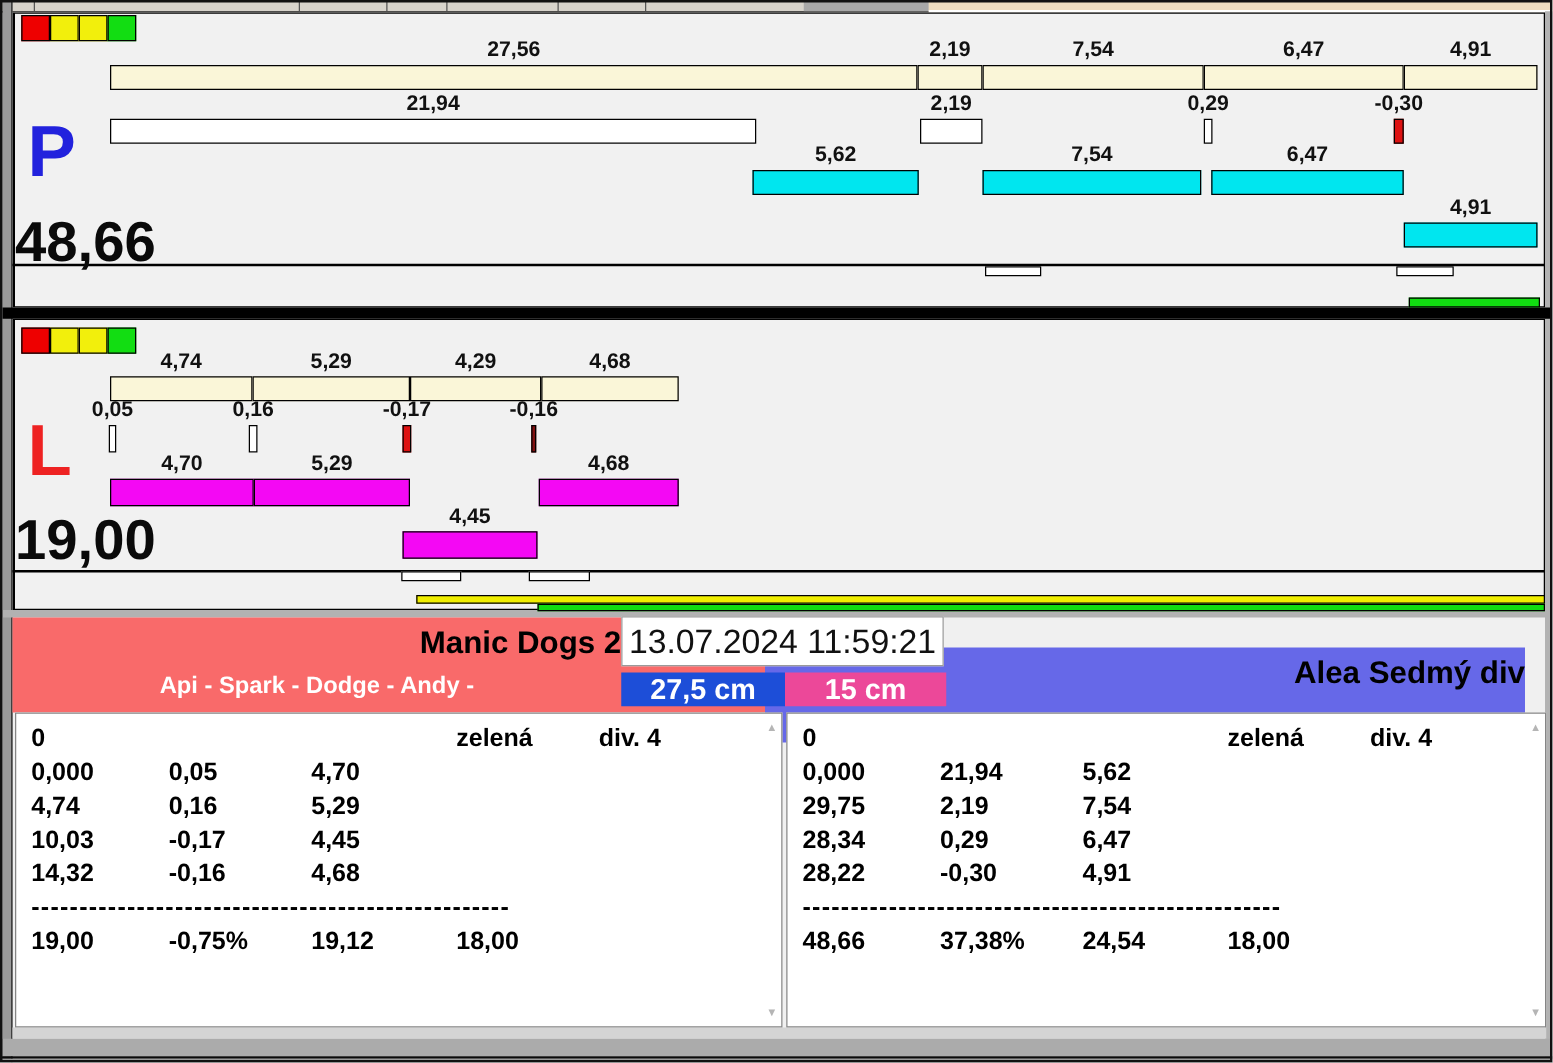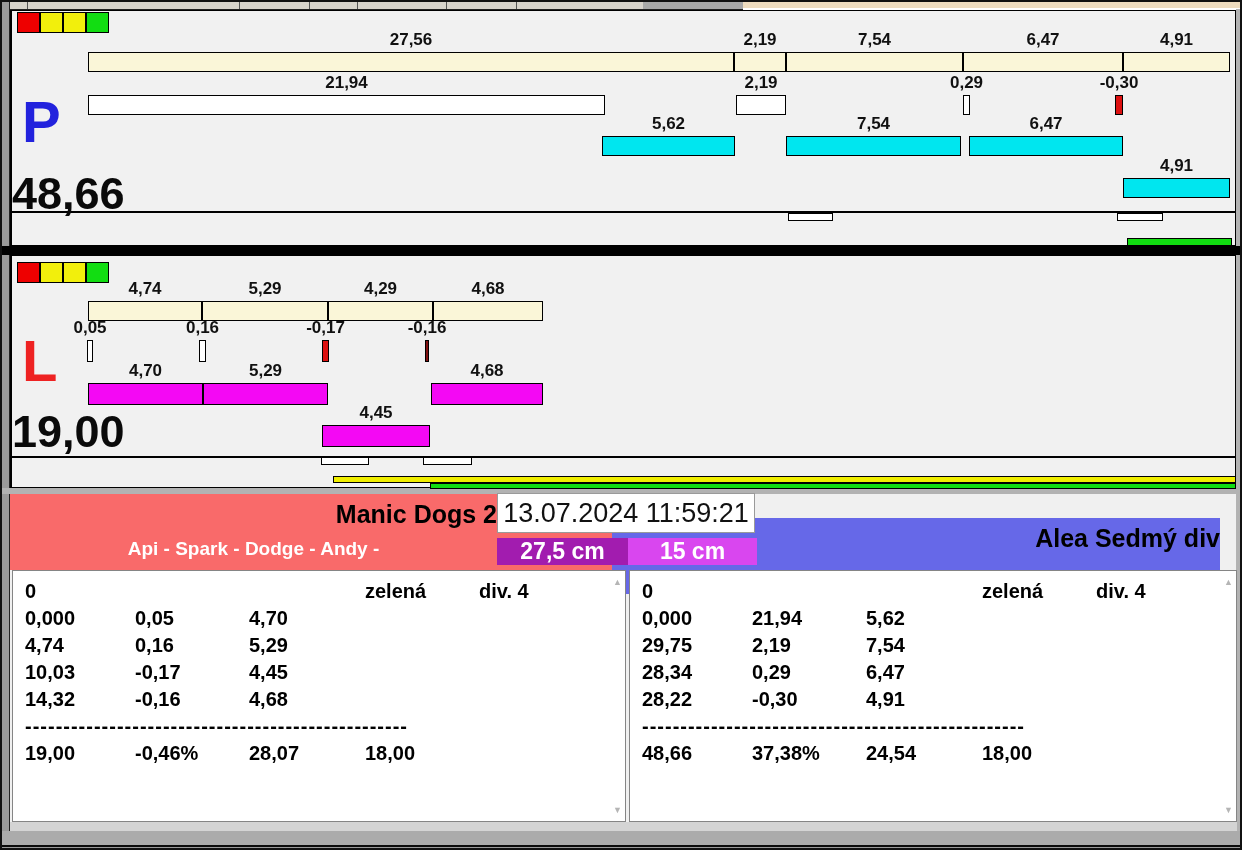--- a/index.html
+++ b/index.html
@@ -161,22 +161,22 @@
   <div id="l-letter" class="big-letter" style="color: rgb(238, 34, 34);">L</div>
   <div id="l-total" class="big-total">19,00</div>
 
   <div id="hdr-left" class="team-header" style="background: rgb(249, 106, 106);">
     <div class="hdr-title">Manic Dogs 2</div>
     <div class="hdr-dogs">Api - Spark - Dodge - Andy -</div>
   </div>
   <div id="hdr-right" class="team-header" style="background: rgb(102, 104, 232);">
     <div class="hdr-title">Alea Sedmý div</div>
   </div>
-  <div id="cm-left" class="hdr-cm" style="background: #a21caf;">27,5 cm</div>
-  <div id="cm-right" class="hdr-cm" style="background: #d946ef;">15 cm</div>
+  <div id="cm-left" class="hdr-cm" style="background: #1d4ed8;">27,5 cm</div>
+  <div id="cm-right" class="hdr-cm" style="background: #ec4899;">15 cm</div>
   <div id="datetime-box">13.07.2024 11:59:21</div>
 
   <div id="data-left" class="data-panel">
     <div class="rows" id="rows-left">
         <div class="trow">
           <span>0</span>
           <span></span>
           <span></span>
           <span>zelená</span>
           <span>div. 4</span>
@@ -205,22 +205,22 @@
         <div class="trow">
           <span>14,32</span>
           <span>-0,16</span>
           <span>4,68</span>
           <span></span>
           <span></span>
         </div>
         <div class="trow-dash">--------------------------------------------------</div>
         <div class="trow">
           <span>19,00</span>
-          <span>-0,46%</span>
-          <span>28,07</span>
+          <span>-0,75%</span>
+          <span>19,12</span>
           <span>18,00</span>
           <span></span>
         </div>
       </div>
     <div class="sarr up">▲</div>
     <div class="sarr dn">▼</div>
   </div>
   <div id="data-right" class="data-panel">
     <div class="rows" id="rows-right">
         <div class="trow">

